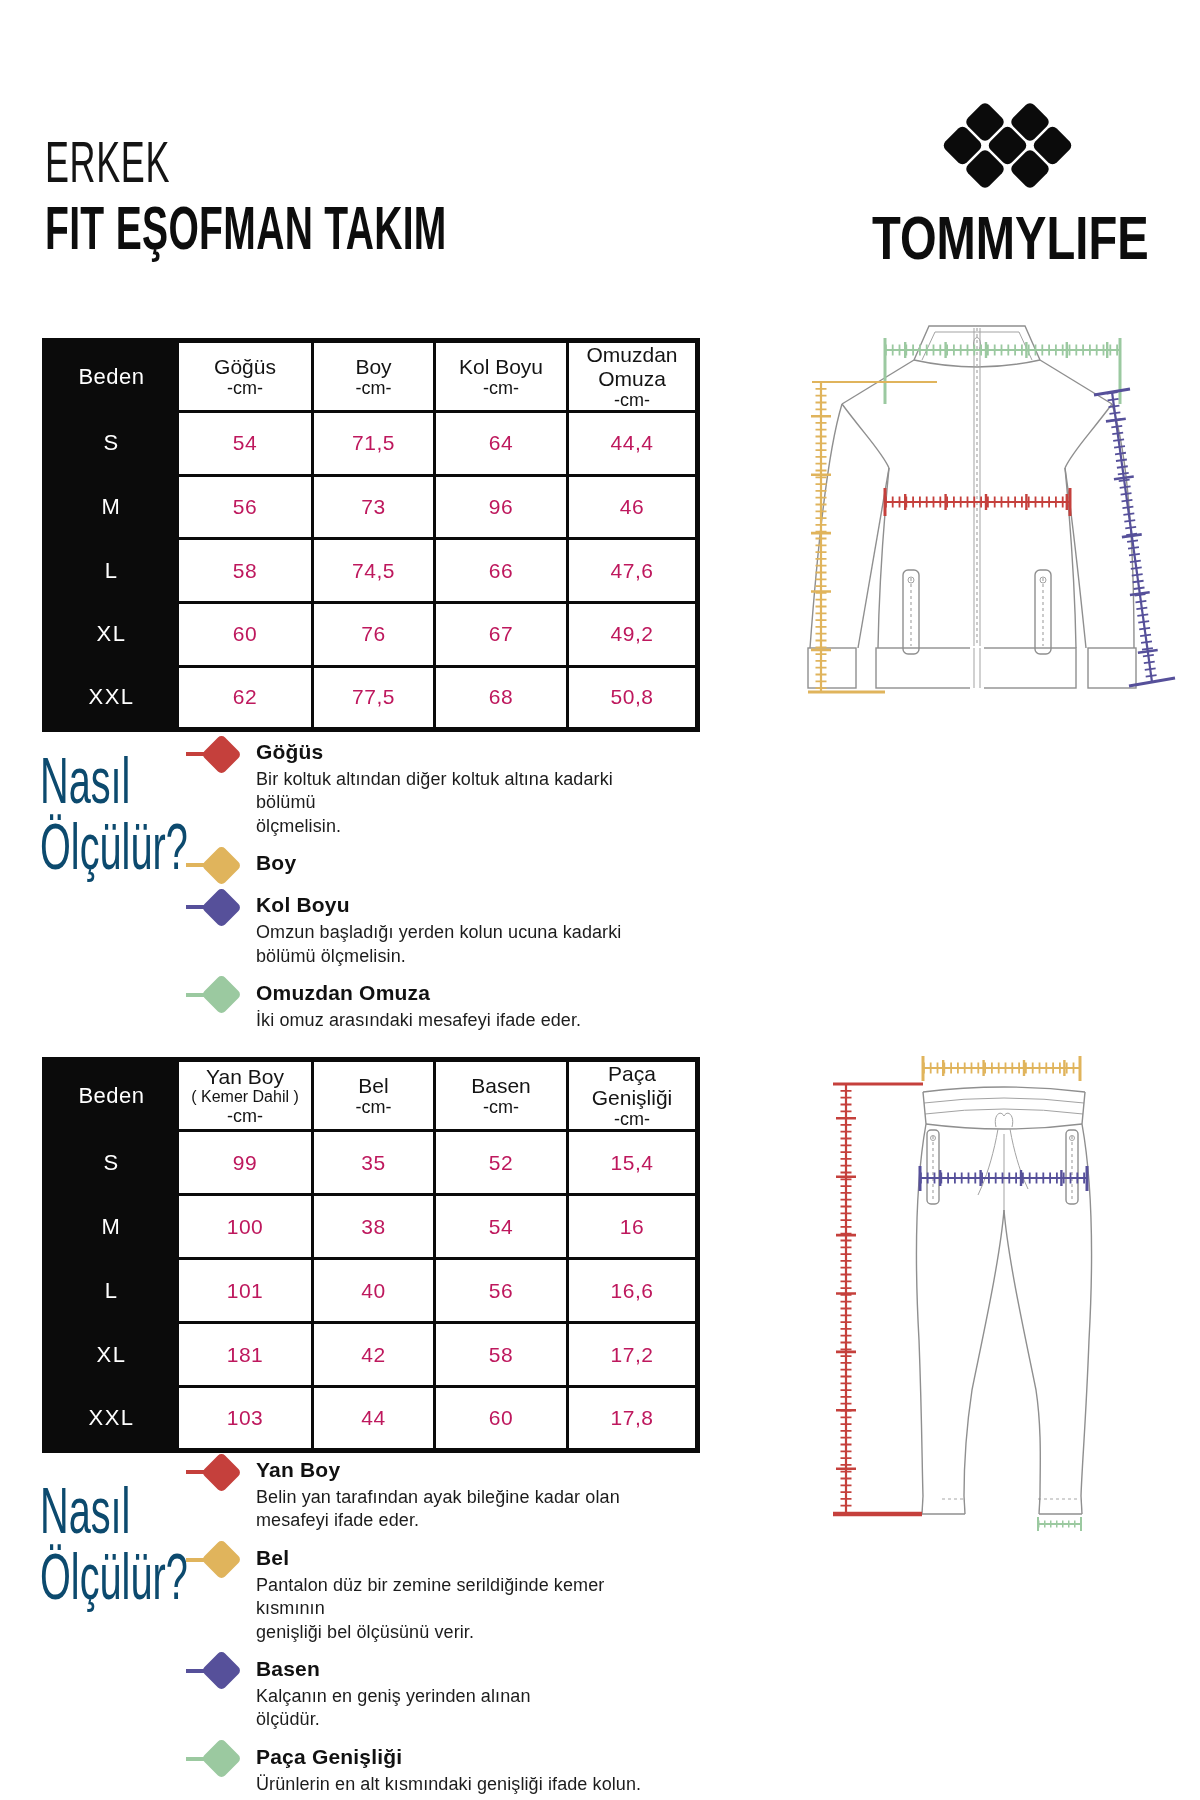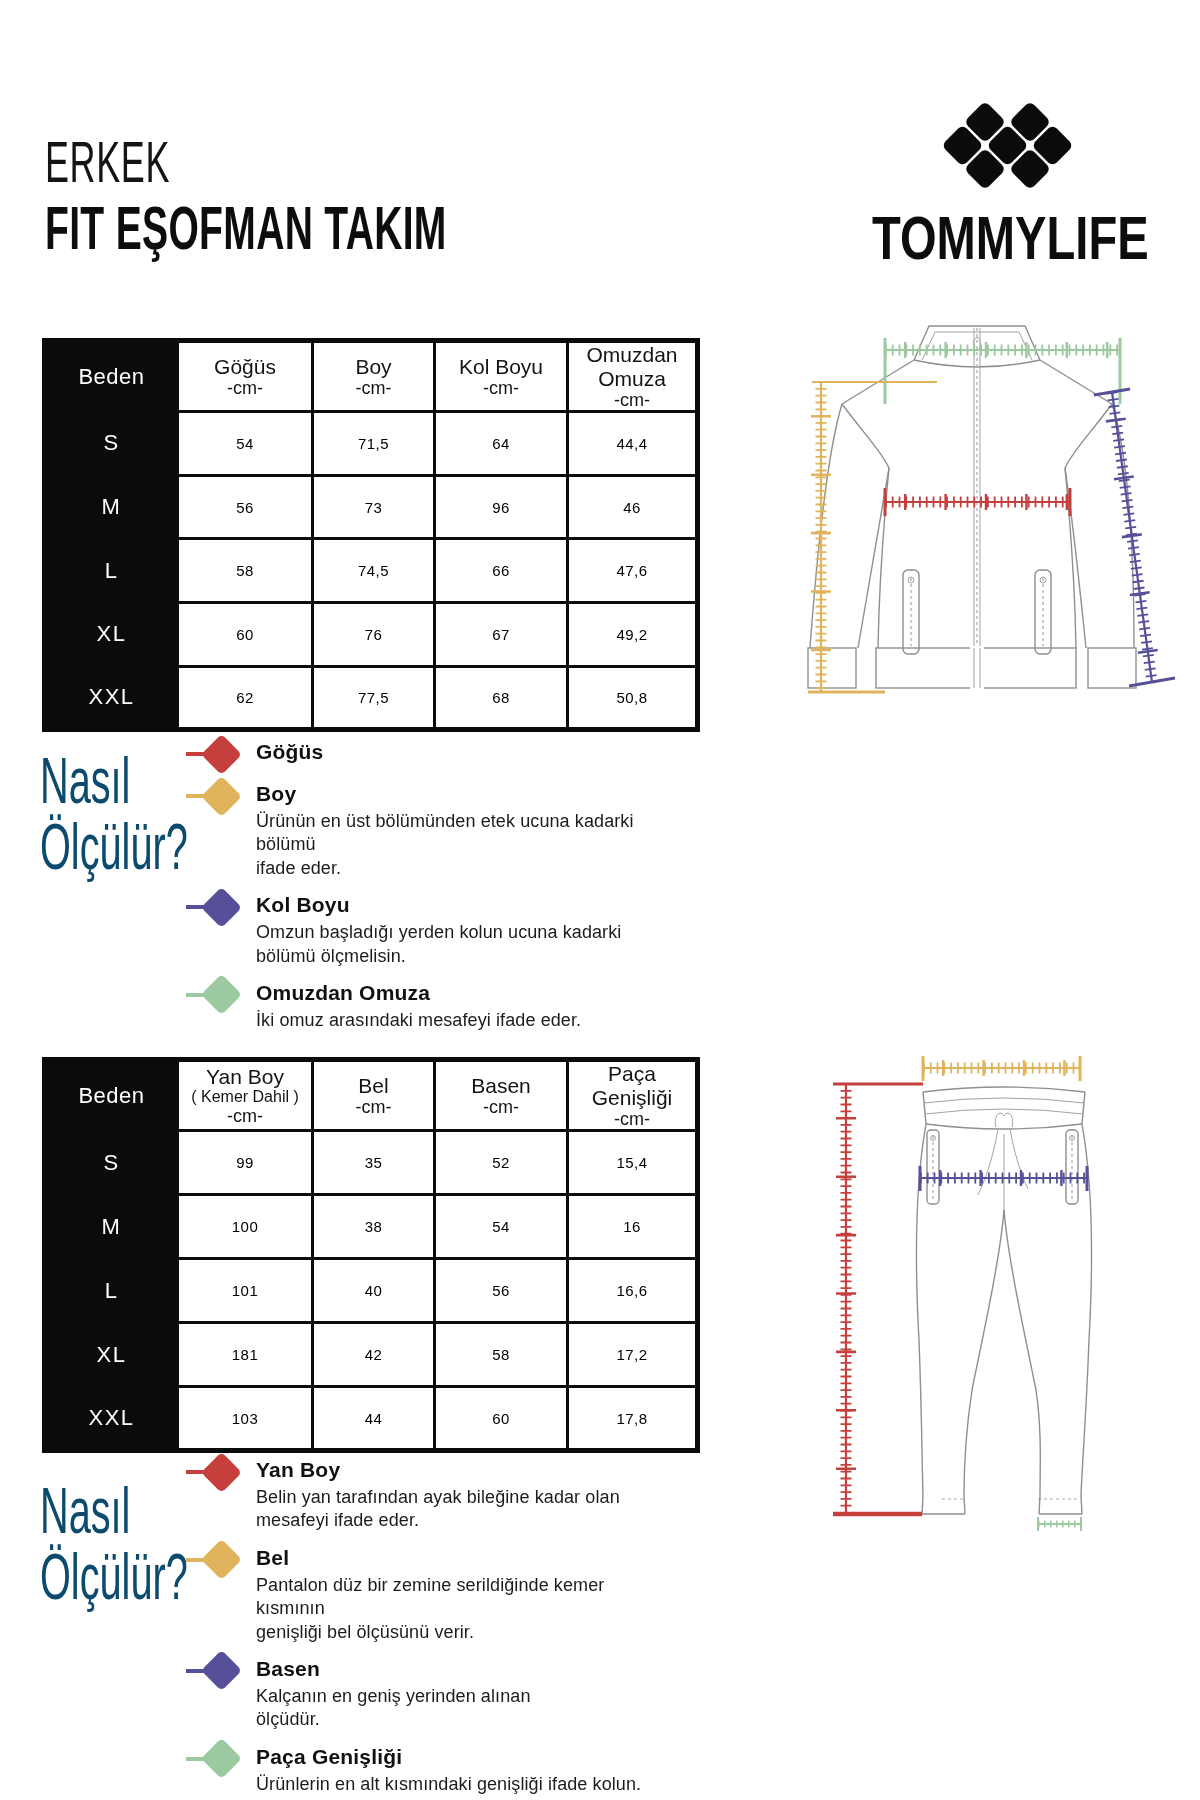--- a/index.html
+++ b/index.html
@@ -15,21 +15,21 @@
   .subtitle .cond{transform:scaleX(.62);}
   .main-title{left:45px;top:192px;font-size:62px;font-weight:700;color:#0d0d0d;letter-spacing:.5px;}
   .main-title .cond{transform:scaleX(.63);}
   .brand-name{left:872px;top:202px;font-size:62px;font-weight:700;color:#0d0d0d;}
   .brand-name .cond{transform:scaleX(.76);}
 
   
   table.size-table{border-collapse:collapse;table-layout:fixed;width:653px;background:#fff;
     border:5px solid #0b0b0b;}
   table.size-table th,table.size-table td{border:3px solid #0b0b0b;text-align:center;vertical-align:middle;padding:0;}
-  table.size-table td{font-size:15px;letter-spacing:.5px;color:#000000;}
+  table.size-table td{font-size:21px;letter-spacing:.5px;color:#be185d;}
   th.row-size,th.col-size{background:#0b0b0b;color:#fff;font-weight:400;border-color:#0b0b0b;}
   th.row-size{font-size:22px;letter-spacing:1.5px;}
   th.col-size{font-size:22px;letter-spacing:.5px;}
   th.col-head{background:#fff;font-weight:400;line-height:1.12;}
   th.col-head .cn{display:block;font-size:21px;color:#141414;}
   th.col-head .cs{display:block;font-size:16px;color:#141414;}
   th.col-head .cu{display:block;font-size:18px;color:#141414;}
   #jacket-table{left:42px;top:338px;}
   #jacket-table thead tr{height:69px;}
   #jacket-table tbody tr{height:63.6px;}
@@ -251,32 +251,32 @@
   </div>
   <div class="abs legend" id="legend1">
 
       <div class="legend-item">
         <span class="marker" style="color: rgb(197, 64, 60);">
           <span class="marker-line"></span>
           <span class="marker-diamond"></span>
         </span>
         <span class="legend-text">
           <span class="legend-label" style="display:block">Göğüs</span>
+          <span class="legend-desc" style="display:block">Bir koltuk altından diğer koltuk altına kadarki bölümü
+ölçmelisin.</span>
         </span>
       </div>
 
       <div class="legend-item">
         <span class="marker" style="color: rgb(224, 180, 92);">
           <span class="marker-line"></span>
           <span class="marker-diamond"></span>
         </span>
         <span class="legend-text">
           <span class="legend-label" style="display:block">Boy</span>
-          <span class="legend-desc" style="display:block">Ürünün en üst bölümünden etek ucuna kadarki bölümü
-ifade eder.</span>
         </span>
       </div>
 
       <div class="legend-item">
         <span class="marker" style="color: rgb(86, 80, 154);">
           <span class="marker-line"></span>
           <span class="marker-diamond"></span>
         </span>
         <span class="legend-text">
           <span class="legend-label" style="display:block">Kol Boyu</span>

